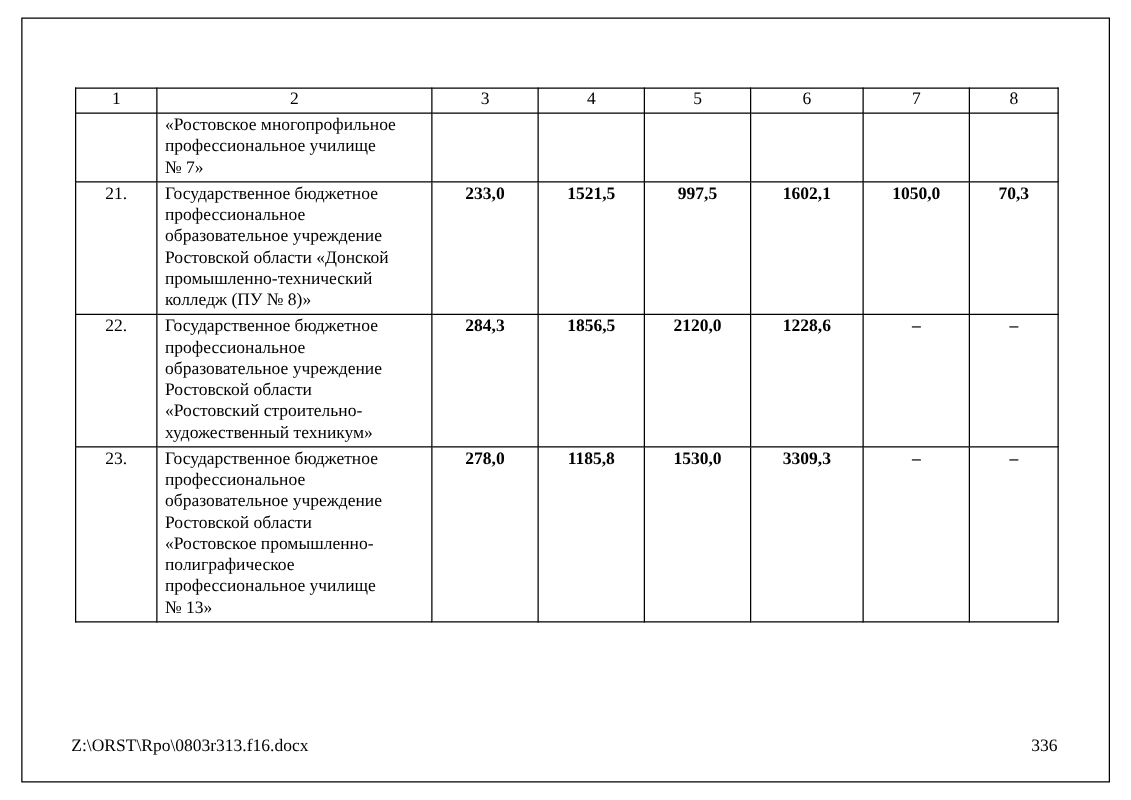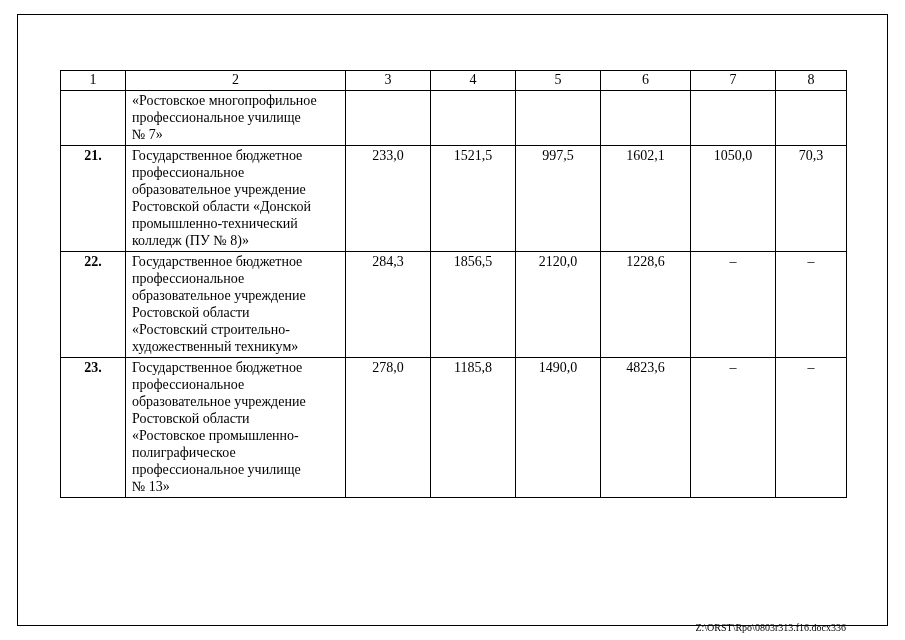--- a/index.html
+++ b/index.html
@@ -37,39 +37,39 @@
     overflow: hidden;
   }
   .doc th {
     text-align: center;
     padding: 0 2px 1px 2px;
     height: 18px;
   }
   td.num {
     text-align: center;
     padding: 1px 2px 10px 2px;
-    font-weight: bold;
   }
   td.name {
     text-align: left;
     padding: 1px 20px 2px 6px;
     white-space: pre-line;
   }
   td.val {
     text-align: center;
     padding: 1px 4px 2px 4px;
+    font-weight: bold;
   }
   .footer {
     position: absolute;
     left: 57px;
-    top: 621px;
+    top: 591px;
     width: 789px;
     display: flex;
-    justify-content: flex-end;
-    font-size: 10px;
+    justify-content: space-between;
+    font-size: 14px;
     line-height: 13px;
   }
 </style>
 </head>
 <body>
 
 <div class="frame"></div>
 
 <table class="doc">
   <colgroup>
@@ -142,22 +142,22 @@
       <td class="name">Государственное бюджетное
 профессиональное
 образовательное учреждение
 Ростовской области
 «Ростовское промышленно-
 полиграфическое
 профессиональное училище
 № 13»</td>
       <td class="val">278,0</td>
       <td class="val">1185,8</td>
-      <td class="val">1490,0</td>
-      <td class="val">4823,6</td>
+      <td class="val">1530,0</td>
+      <td class="val">3309,3</td>
       <td class="val">–</td>
       <td class="val">–</td>
     </tr>
   </tbody>
 </table>
 
 <div class="footer">
   <span>Z:\ORST\Rpo\0803r313.f16.docx</span>
   <span>336</span>
 </div>

